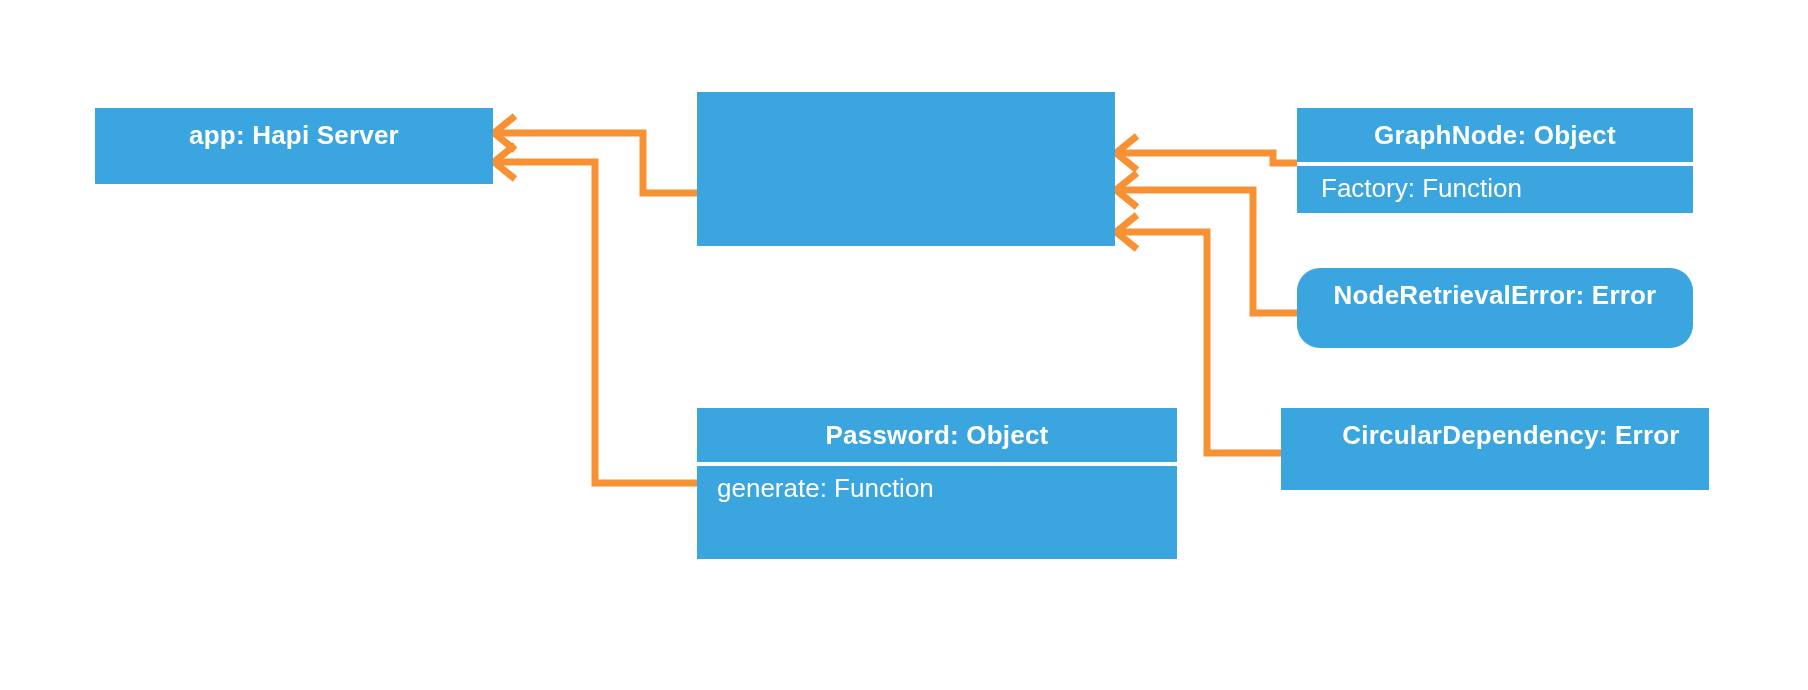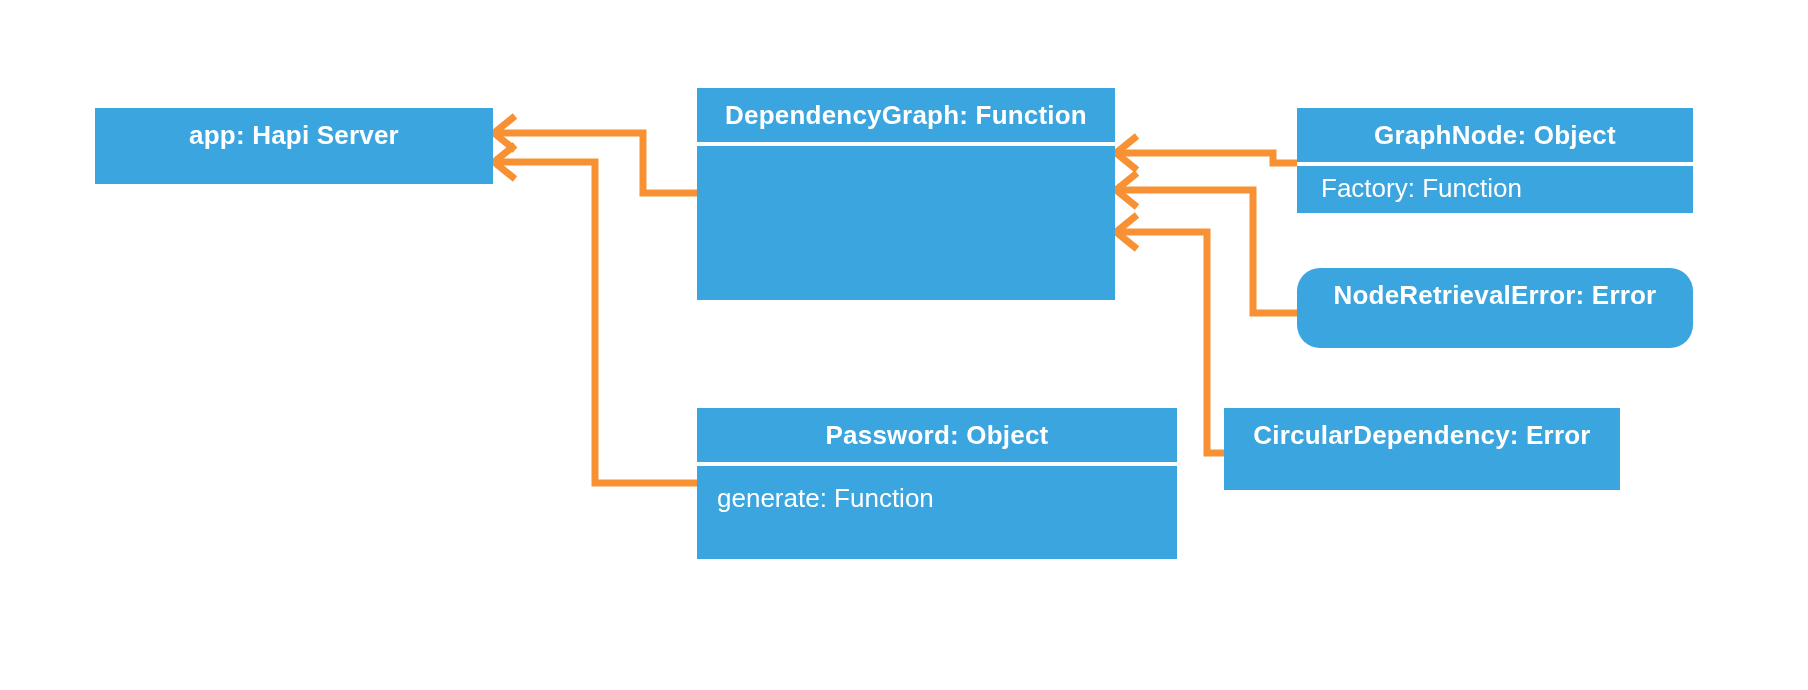--- a/index.html
+++ b/index.html
@@ -59,23 +59,23 @@
     white-space: nowrap;
     box-sizing: border-box;
   }
   
   #node-app                 { left: 95px;   top: 108px; width: 398px; height: 76px;  }
   #node-dependency-graph    { left: 697px;  top: 88px;  width: 418px; }
   #node-dependency-graph .node-body { height: 154px; }
   #node-graph-node          { left: 1297px; top: 108px; width: 396px; }
   #node-graph-node .node-body { height: 47px; padding-top: 6px; padding-left: 24px; }
   #node-node-retrieval-error{ left: 1297px; top: 268px; width: 396px; height: 80px; border-radius: 23px; }
-  #node-circular-dependency { left: 1224px; top: 408px; width: 396px; height: 82px; }
+  #node-circular-dependency { left: 1281px; top: 408px; width: 396px; height: 82px; padding-left: 32px; }
   #node-password            { left: 697px;  top: 408px; width: 480px; }
-  #node-password .node-body { height: 93px; padding-top: 16px; }
+  #node-password .node-body { height: 93px; padding-top: 6px; }
 </style>
 </head>
 <body>
 
 <div id="canvas">
 
   <svg id="edge-layer" viewBox="0 0 1808 690" xmlns="http://www.w3.org/2000/svg">
     <g>
       <polyline class="edge-path" points="697,193 643,193 643,133 496,133"></polyline>
       <polyline class="edge-arrowhead" points="515,116 494,133 515,150"></polyline>
@@ -96,21 +96,20 @@
       <polyline class="edge-path" points="1297,453 1207,453 1207,232 1118,232"></polyline>
       <polyline class="edge-arrowhead" points="1137,215 1116,232 1137,249"></polyline>
     </g>
   </svg>
 
   <div class="node solid" id="node-app">
     <div class="node-title">app: Hapi Server</div>
   </div>
 
   <div class="node" id="node-dependency-graph">
-    <div class="node-title">DependencyGraph: Function</div>
     <div class="node-body">
     </div>
   </div>
 
   <div class="node" id="node-graph-node">
     <div class="node-title">GraphNode: Object</div>
     <div class="node-body">
       <div>Factory: Function</div>
     </div>
   </div>

